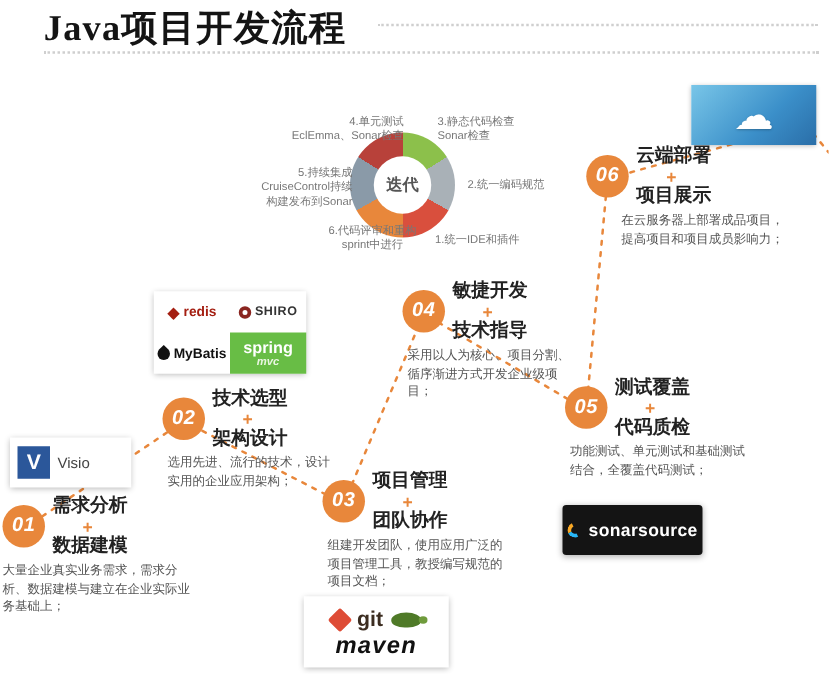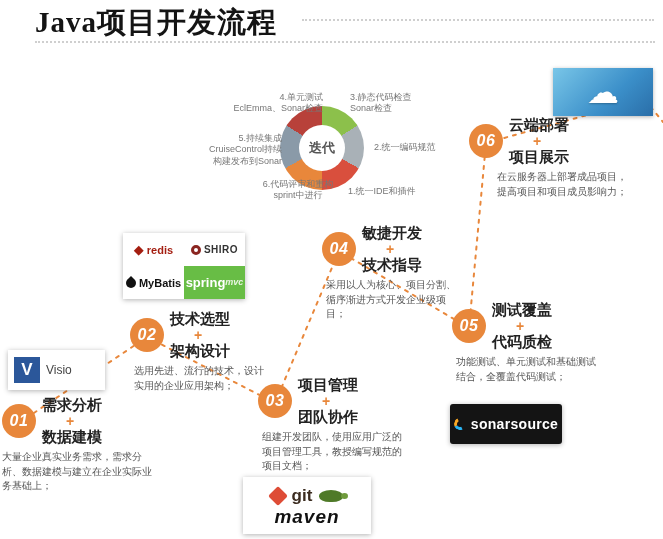--- a/index.html
+++ b/index.html
@@ -73,25 +73,25 @@
 
   .tech-box { left:123px; top:233px; width:122px; height:66px; display:grid;
     grid-template-columns:1fr 1fr; grid-template-rows:1fr 1fr; }
   .cell { display:flex; align-items:center; justify-content:center; gap:3px; font-weight:bold; font-size:11px; }
   .redis-icon { color:var(--redis-red,#C6302B); font-size:13px; line-height:1; }
   .redis-text { color:var(--redis-red,#A41E11); }
   .bird { width:10px; height:10px; background:#111; border-radius:0 50% 50% 50%; transform:rotate(45deg); }
   .mybatis-text { color:#111; font-size:11px; }
   .shiro-ring { width:10px; height:10px; border-radius:50%; border:3px solid #8a2520; }
   .shiro-text { color:#333; font-size:10px; letter-spacing:.5px; }
-  .spring-cell { background:var(--spring-green,#68BD45); flex-direction:row; gap:0; }
+  .spring-cell { background:var(--spring-green,#68BD45); flex-direction:column; gap:0; }
   .spring-text { color:#fff; font-size:13px; font-weight:bold; line-height:1.05; }
   .mvc-text { color:#eaf6e2; font-size:9px; line-height:1;font-style:italic; }
 
-  .gm-box { left:243px; top:477px; width:128px; height:57px; display:flex; flex-direction:column;
+  .gm-box { left:243px; top:477px; width:116px; height:57px; display:flex; flex-direction:column;
     align-items:center; justify-content:center; gap:1px; }
   .gm-top { display:flex; align-items:center; gap:7px; }
   .git-diamond { width:14px; height:14px; background:var(--git-orange,#DE4C36); transform:rotate(45deg); border-radius:2px; }
   .git-text { font-size:17px; font-weight:bold; color:#3b2c20; }
   .turtle { width:24px; height:12px; background:#4F7A28; border-radius:50% 50% 45% 45%; position:relative; }
   .turtle::before { content:""; position:absolute; right:-5px; top:3px; width:7px; height:6px; background:#6f9b3c; border-radius:50%; }
   .maven-text { font-size:19px; font-weight:bold; font-style:italic; color:#111; letter-spacing:1px; line-height:1;text-align:center; }
 
   .sonar-box { left:450px; top:404px; width:112px; height:40px; background:var(--sonar-black,#141414);
     border-radius:3px; display:flex; align-items:center; justify-content:center; gap:5px; }

